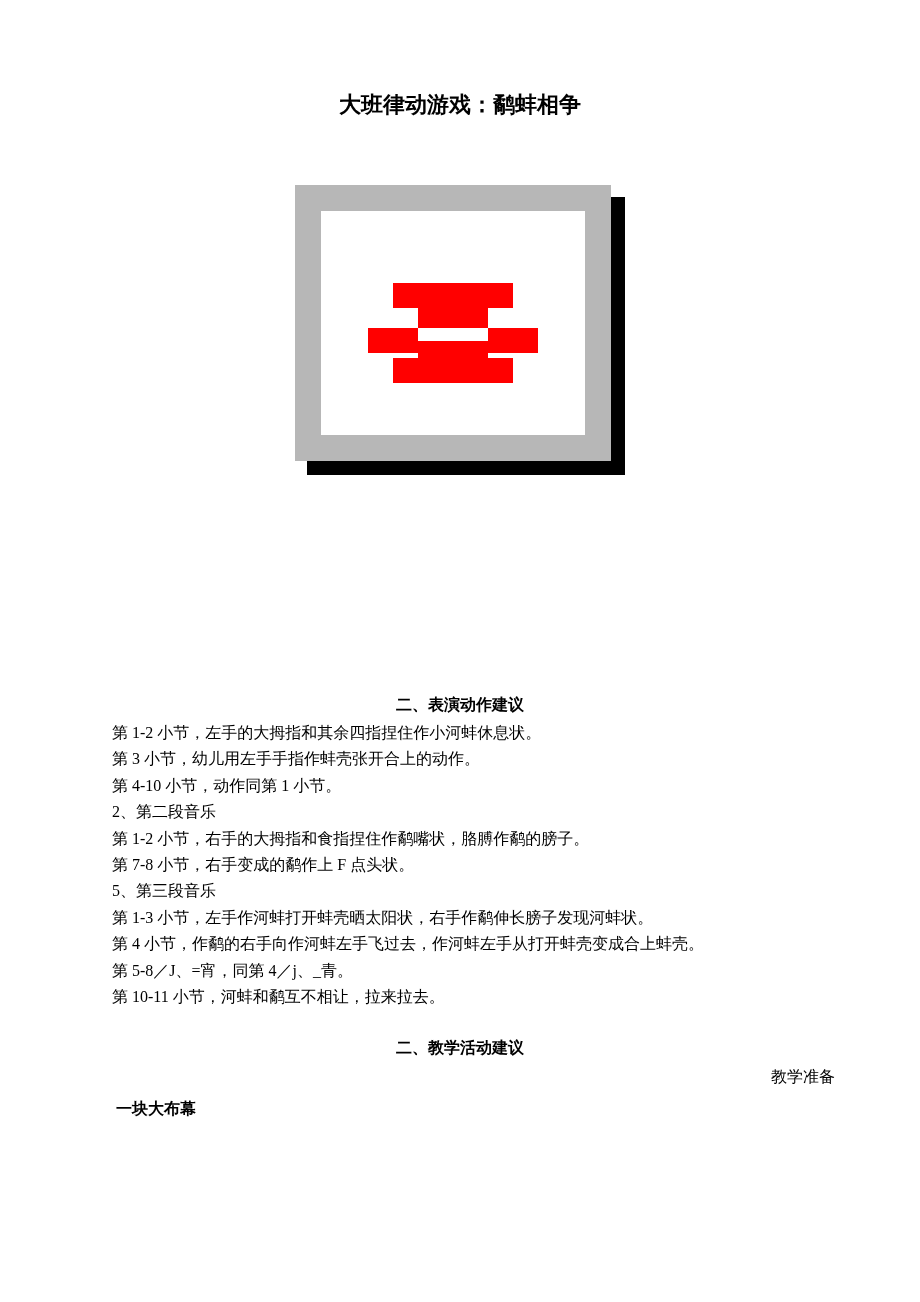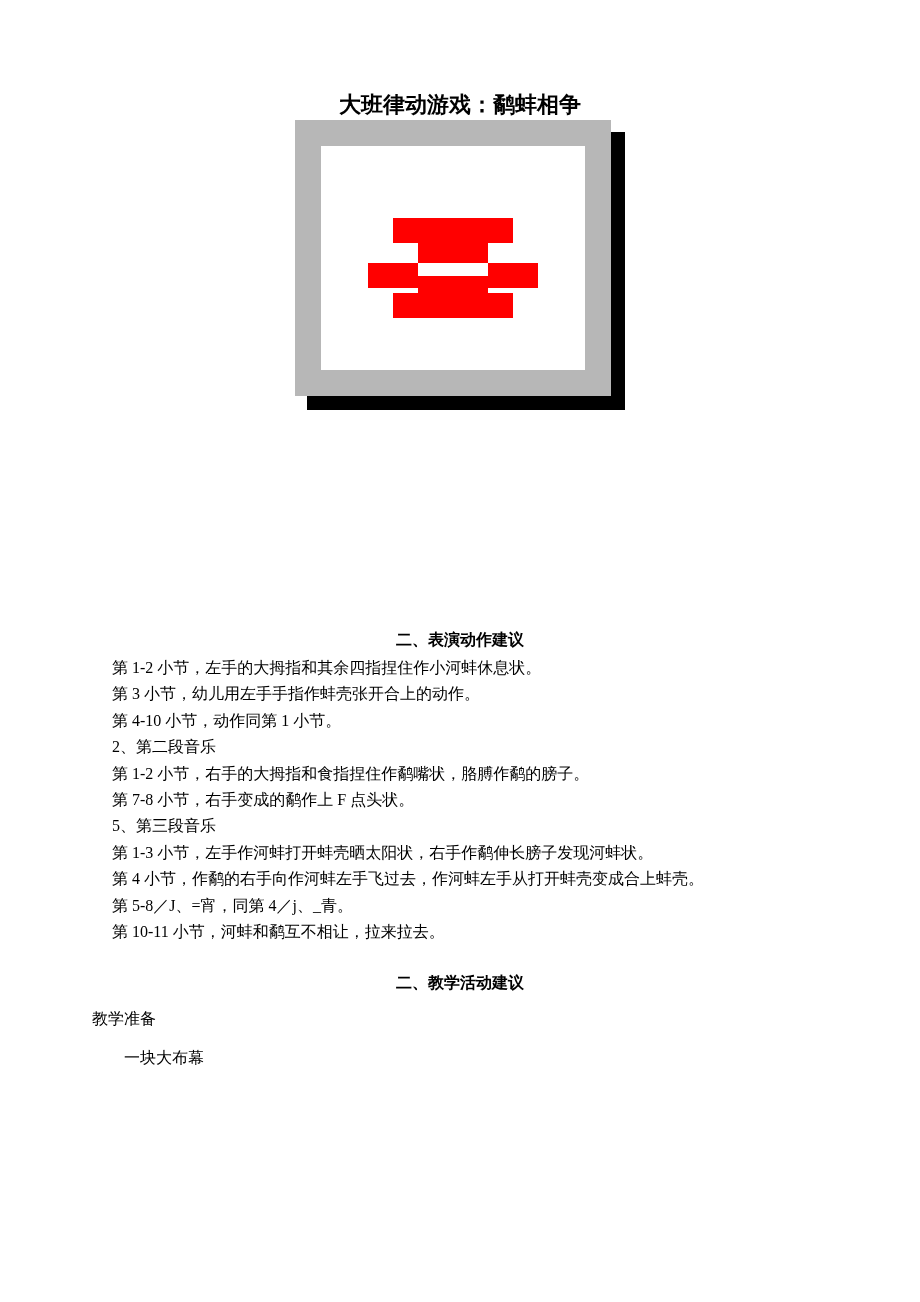--- a/index.html
+++ b/index.html
@@ -14,20 +14,21 @@
     box-sizing: border-box;
   }
   .page {
     padding: 90px 80px 40px 80px;
   }
   .title {
     text-align: center;
     font-size: 22px;
     font-weight: bold;
     font-family: "SimHei", "黑体", sans-serif;
+    margin-bottom: 65px;
   }
   .figure {
     width: 330px;
     height: 290px;
     margin: 0 auto 220px auto;
     position: relative;
     background: #ffffff;
     box-sizing: border-box;
   }
   .figure .frame {
@@ -78,27 +79,29 @@
     font-size: 16px;
     text-align: center;
   }
   .body-lines p {
     margin: 0;
     line-height: 1.65;
     padding-left: 2.0em;
     text-indent: 0;
   }
   .prep-label {
-    margin: 12px;
+    margin: 5px;
     line-height: 1.65;
+    text-align: right;
   }
   .indented-one {
-    margin: 12px;
+    margin: 4px;
     line-height: 1.65;
     padding-left: 2.0em;
+    font-weight: bold;
   }
 </style>
 </head>
 <body>
 
 <div class="page">
 
   <div class="title">大班律动游戏：鹬蚌相争</div>
 
   <div class="figure">

